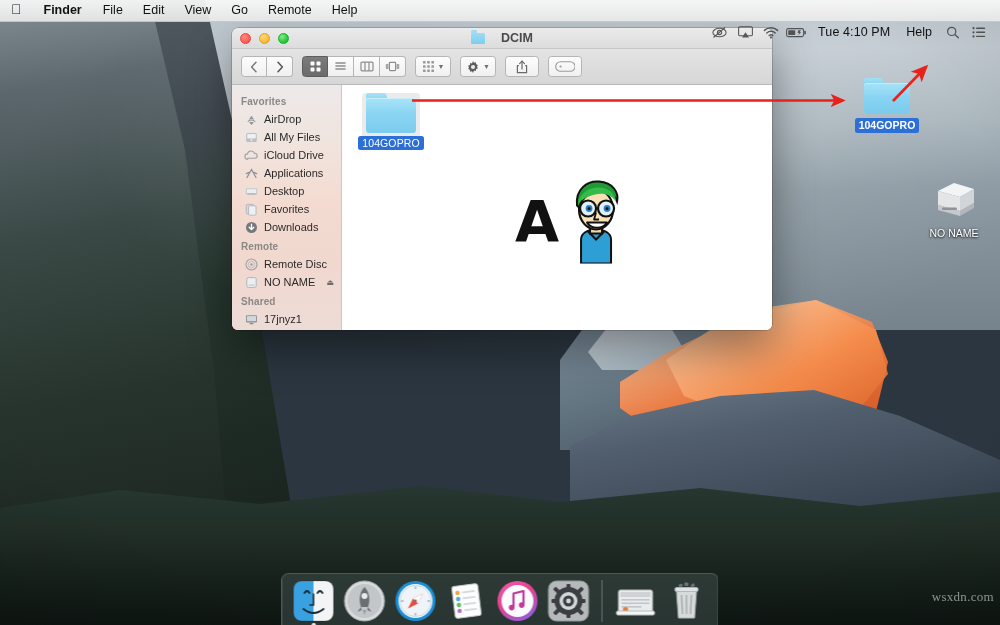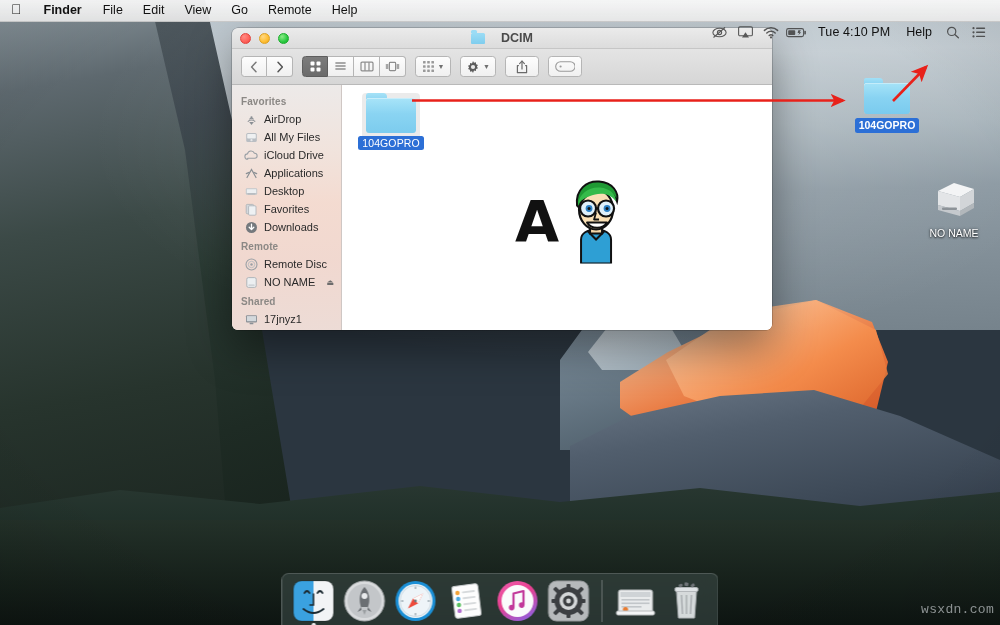--- a/index.html
+++ b/index.html
@@ -281,23 +281,23 @@
   }
   .dock-item { position: relative; width: 42px; height: 42px; }
   .dock-dot {
     position: absolute; bottom: -4px; left: 50%; transform: translateX(-50%);
     width: 3.5px; height: 3.5px; border-radius: 50%; background: rgba(255,255,255,.9);
   }
   .dock-sep {
     width: 1px; height: 42px; background: rgba(255,255,255,.3); margin: 0 3px;
   }
   #wsxdn {
-    position: absolute; right: 6px; bottom: 8px; z-index: 55;
+    position: absolute; right: 6px; bottom: 20px; z-index: 55;
     font-size: 13px; color: rgba(215,220,222,.62); letter-spacing: .3px;
-    font-family: Liberation Mono, monospace;
+    font-family: Liberation Serif, serif;
   }
 </style>
 </head>
 <body>
 
 <div id="desktop">
 
   <div class="wp-layer wp-sky"></div>
   <div class="wp-layer wp-far-peak"></div>
   <div class="wp-layer wp-snow"></div>

